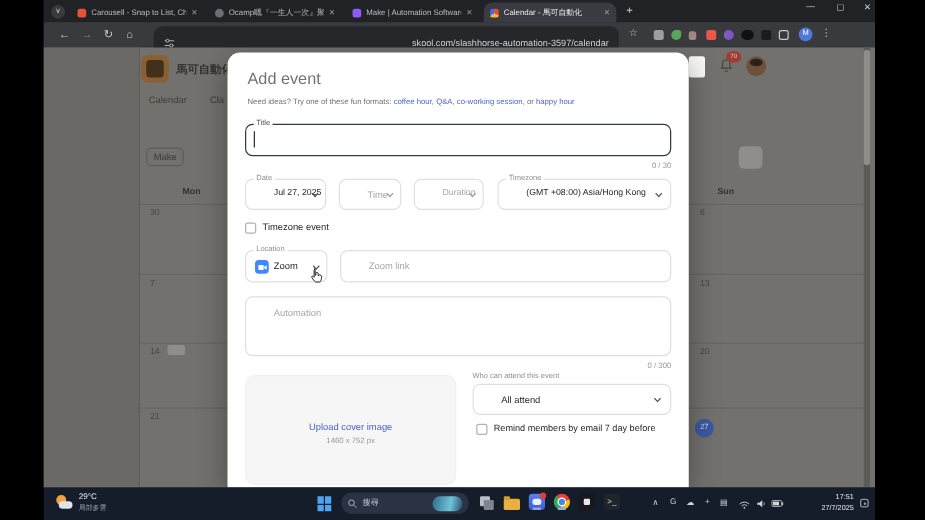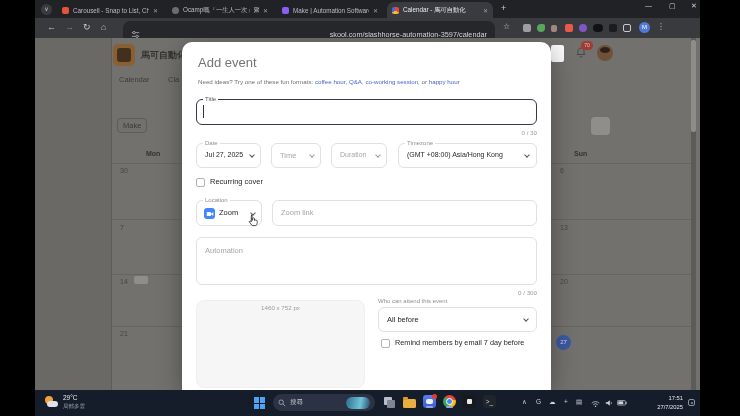--- a/index.html
+++ b/index.html
@@ -28,21 +28,21 @@
   .hline{position:absolute;left:77px;width:581px;height:1px;background:rgba(0,0,0,.10);}
   .dimtxt{color:#3d3c38;}
   .daynum{position:absolute;font-size:7px;color:#474641;}
   
   .modal{position:absolute;left:147px;top:4px;width:369px;bottom:0;background:#fff;border-radius:10px 10px 0 0;box-shadow:0 6px 24px rgba(0,0,0,.35);}
   .mtitle{position:absolute;left:16px;top:13px;font-size:13px;font-weight:400;color:#737373;}
   .sub{position:absolute;left:16px;top:36px;font-size:6.2px;color:#6f6f6f;white-space:nowrap;}
   .sub .lnk{color:#4a63c8;}
   .field{position:absolute;border:1px solid #e0e0e0;border-radius:6px;background:#fff;}
   .flabel{position:absolute;top:-4px;left:6px;background:#fff;padding:0 2px;font-size:6px;color:#8f8f8f;line-height:1.1;}
-  .fval{position:absolute;left:8px;top:7px;font-size:7.5px;color:#26282c;white-space:nowrap;}
+  .fval{position:absolute;left:22px;top:7px;font-size:7.5px;color:#26282c;white-space:nowrap;}
   .ph{color:#a6a6a6 !important;}
   .chev{position:absolute;width:4px;height:4px;border-right:1.2px solid #555;border-bottom:1.2px solid #555;transform:rotate(45deg);}
   .chev.g{border-color:#9a9a9a;}
   .cb{position:absolute;width:9px;height:9px;border:1px solid #b3b3b3;border-radius:2px;background:#fff;}
   .cblbl{position:absolute;font-size:7.5px;color:#26282c;white-space:nowrap;}
   .cnt{position:absolute;font-size:6.2px;color:#9a9a9a;}
   
   .taskbar{position:absolute;left:35px;top:390px;width:665px;height:26px;background:#151c2a;}
   .tico{position:absolute;top:5px;width:14px;height:14px;}
   .tray{position:absolute;top:8px;font-size:6.5px;color:#cfd3da;}
@@ -183,21 +183,21 @@
           <span class="fval ph" style="font-size:7px;">Duration</span>
           <span class="chev g" style="right:6px;top:9px;"></span>
         </div>
         <div class="field" style="left:216px;top:101px;width:139px;height:25px;">
           <span class="flabel">Timezone</span>
           <span class="fval" style="font-size:7px;">(GMT +08:00) Asia/Hong Kong</span>
           <span class="chev" style="right:7px;top:9px;"></span>
         </div>
 
         <div class="cb" style="left:14px;top:136px;"></div>
-        <div class="cblbl" style="left:28px;top:135px;">Recurring cover</div>
+        <div class="cblbl" style="left:28px;top:135px;">Timezone event</div>
 
         <div class="field" style="left:90px;top:158px;width:265px;height:26px;">
           <span class="fval ph">Zoom link</span>
         </div>
         <div class="field" style="left:14px;top:158px;width:66px;height:26px;">
           <span class="flabel">Location</span>
           <span class="abs" style="left:7px;top:7px;width:11px;height:11px;border-radius:3px;background:#4087fc;">
             <svg width="8" height="8" viewBox="0 0 24 24" style="position:absolute;left:1.5px;top:1.5px;">
                 <rect x="2" y="6" width="13" height="12" rx="2.5" fill="#fff"></rect>
                 <path d="M16 10l6-3.5v11L16 14z" fill="#fff"></path>
@@ -209,26 +209,27 @@
         <svg class="abs" style="left:66px;top:172px;z-index:5;" width="11" height="13" viewBox="0 0 11 13">
             <path d="M3.2 1.2c.5 0 .9.4.9.9v4l.5.1.1-1.6c0-1 1.8-.9 1.8.1v1.7l.5.1c.1-1 1.7-.9 1.7.1 0 0 .6 0 .6.8 0 1.7-.4 2.6-.7 3.4-.2.5-.6.8-1.2.8H4.9c-.5 0-1-.2-1.3-.7L1.5 8.1c-.4-.5 0-1.2.6-1.2.3 0 .5.1.7.3l.5.6V2.1c0-.5.4-.9.9-.9z" fill="#fff" stroke="#222" stroke-width="0.8"></path>
           </svg>
 
         <div class="field" style="left:14px;top:195px;width:341px;height:48px;">
           <span class="fval ph" style="top:8px;">Automation</span>
         </div>
         <div class="cnt" style="right:14px;top:247px;">0 / 300</div>
 
         <div class="abs" style="left:14px;top:258px;width:169px;height:88px;background:#f6f6f6;border:1px solid #efefef;border-radius:8px;text-align:center;">
+          <div style="margin-top:36px;font-size:7.5px;color:#4a63c8;">Upload cover image</div>
           <div style="margin-top:3px;font-size:6.2px;color:#9a9a9a;">1460 x 752 px</div>
         </div>
 
         <div class="abs" style="left:196px;top:256px;font-size:6px;color:#8f8f8f;">Who can attend this event</div>
         <div class="field" style="left:196px;top:265px;width:159px;height:25px;">
-          <span class="fval">All before</span>
+          <span class="fval">All attend</span>
           <span class="chev" style="right:8px;top:9px;"></span>
         </div>
 
         <div class="cb" style="left:199px;top:297px;"></div>
         <div class="cblbl" style="left:213px;top:296px;font-size:7.3px;">Remind members by email 7 day before</div>
       </div>
     </div>
   </div>
 
   <div class="taskbar">

